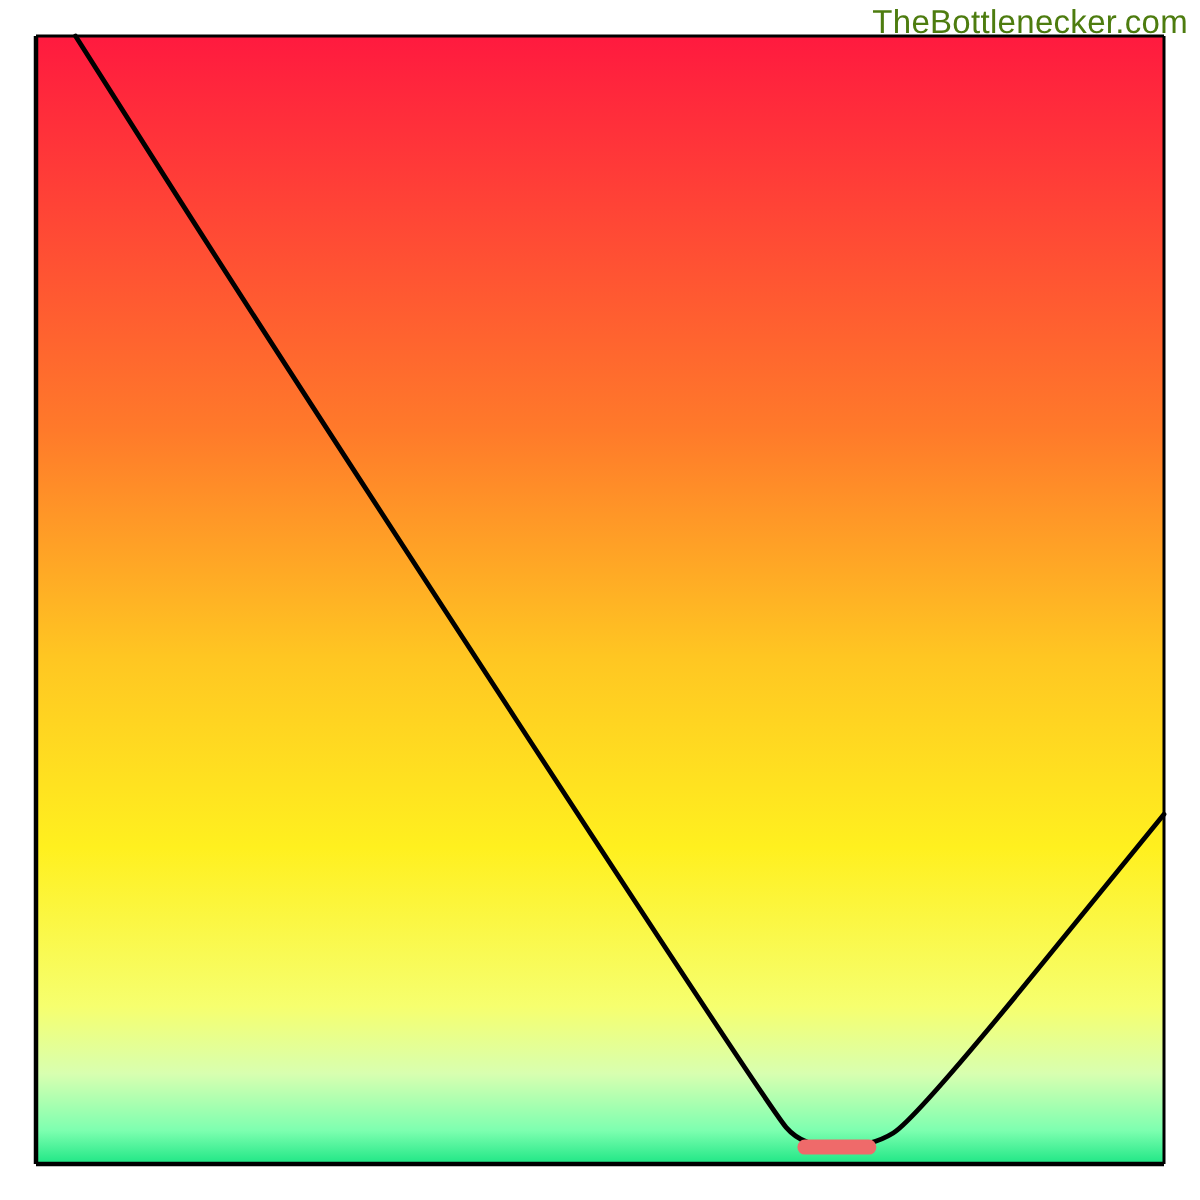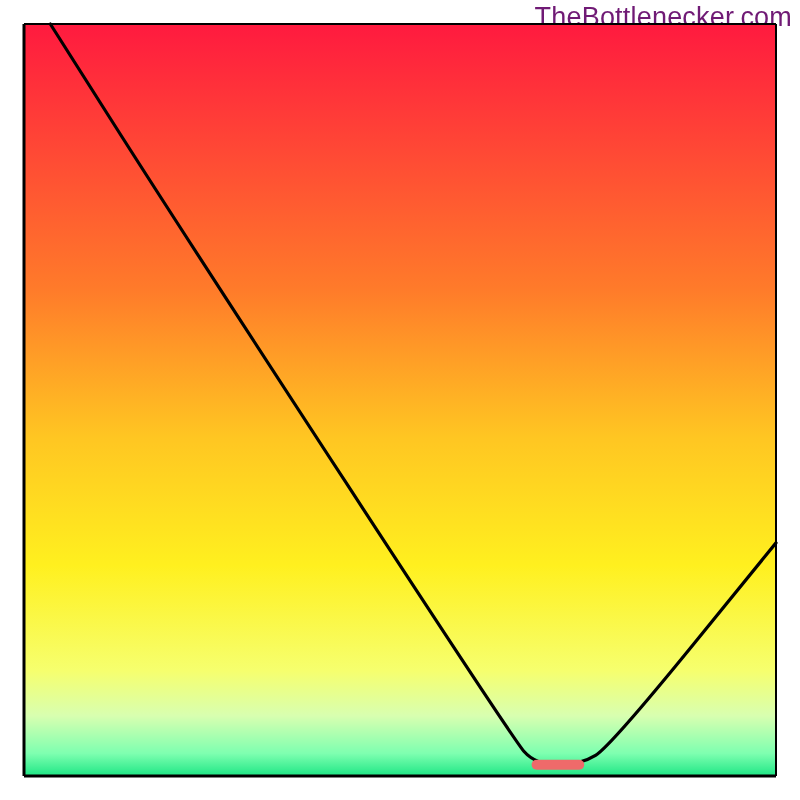--- a/index.html
+++ b/index.html
@@ -12,22 +12,22 @@
   }
   .chart-wrap {
     position: relative;
     width: 800px;
     height: 800px;
   }
   .attribution {
     position: absolute;
     top: 2px;
     right: 8px;
-    color: #701a75;
-    font-size: 27px;
+    color: #4d7c0f;
+    font-size: 22px;
     letter-spacing: 0.2px;
     font-weight: 400;
   }
   svg {
     position: absolute;
     top: 0;
     left: 0;
   }
 </style>
 </head>

